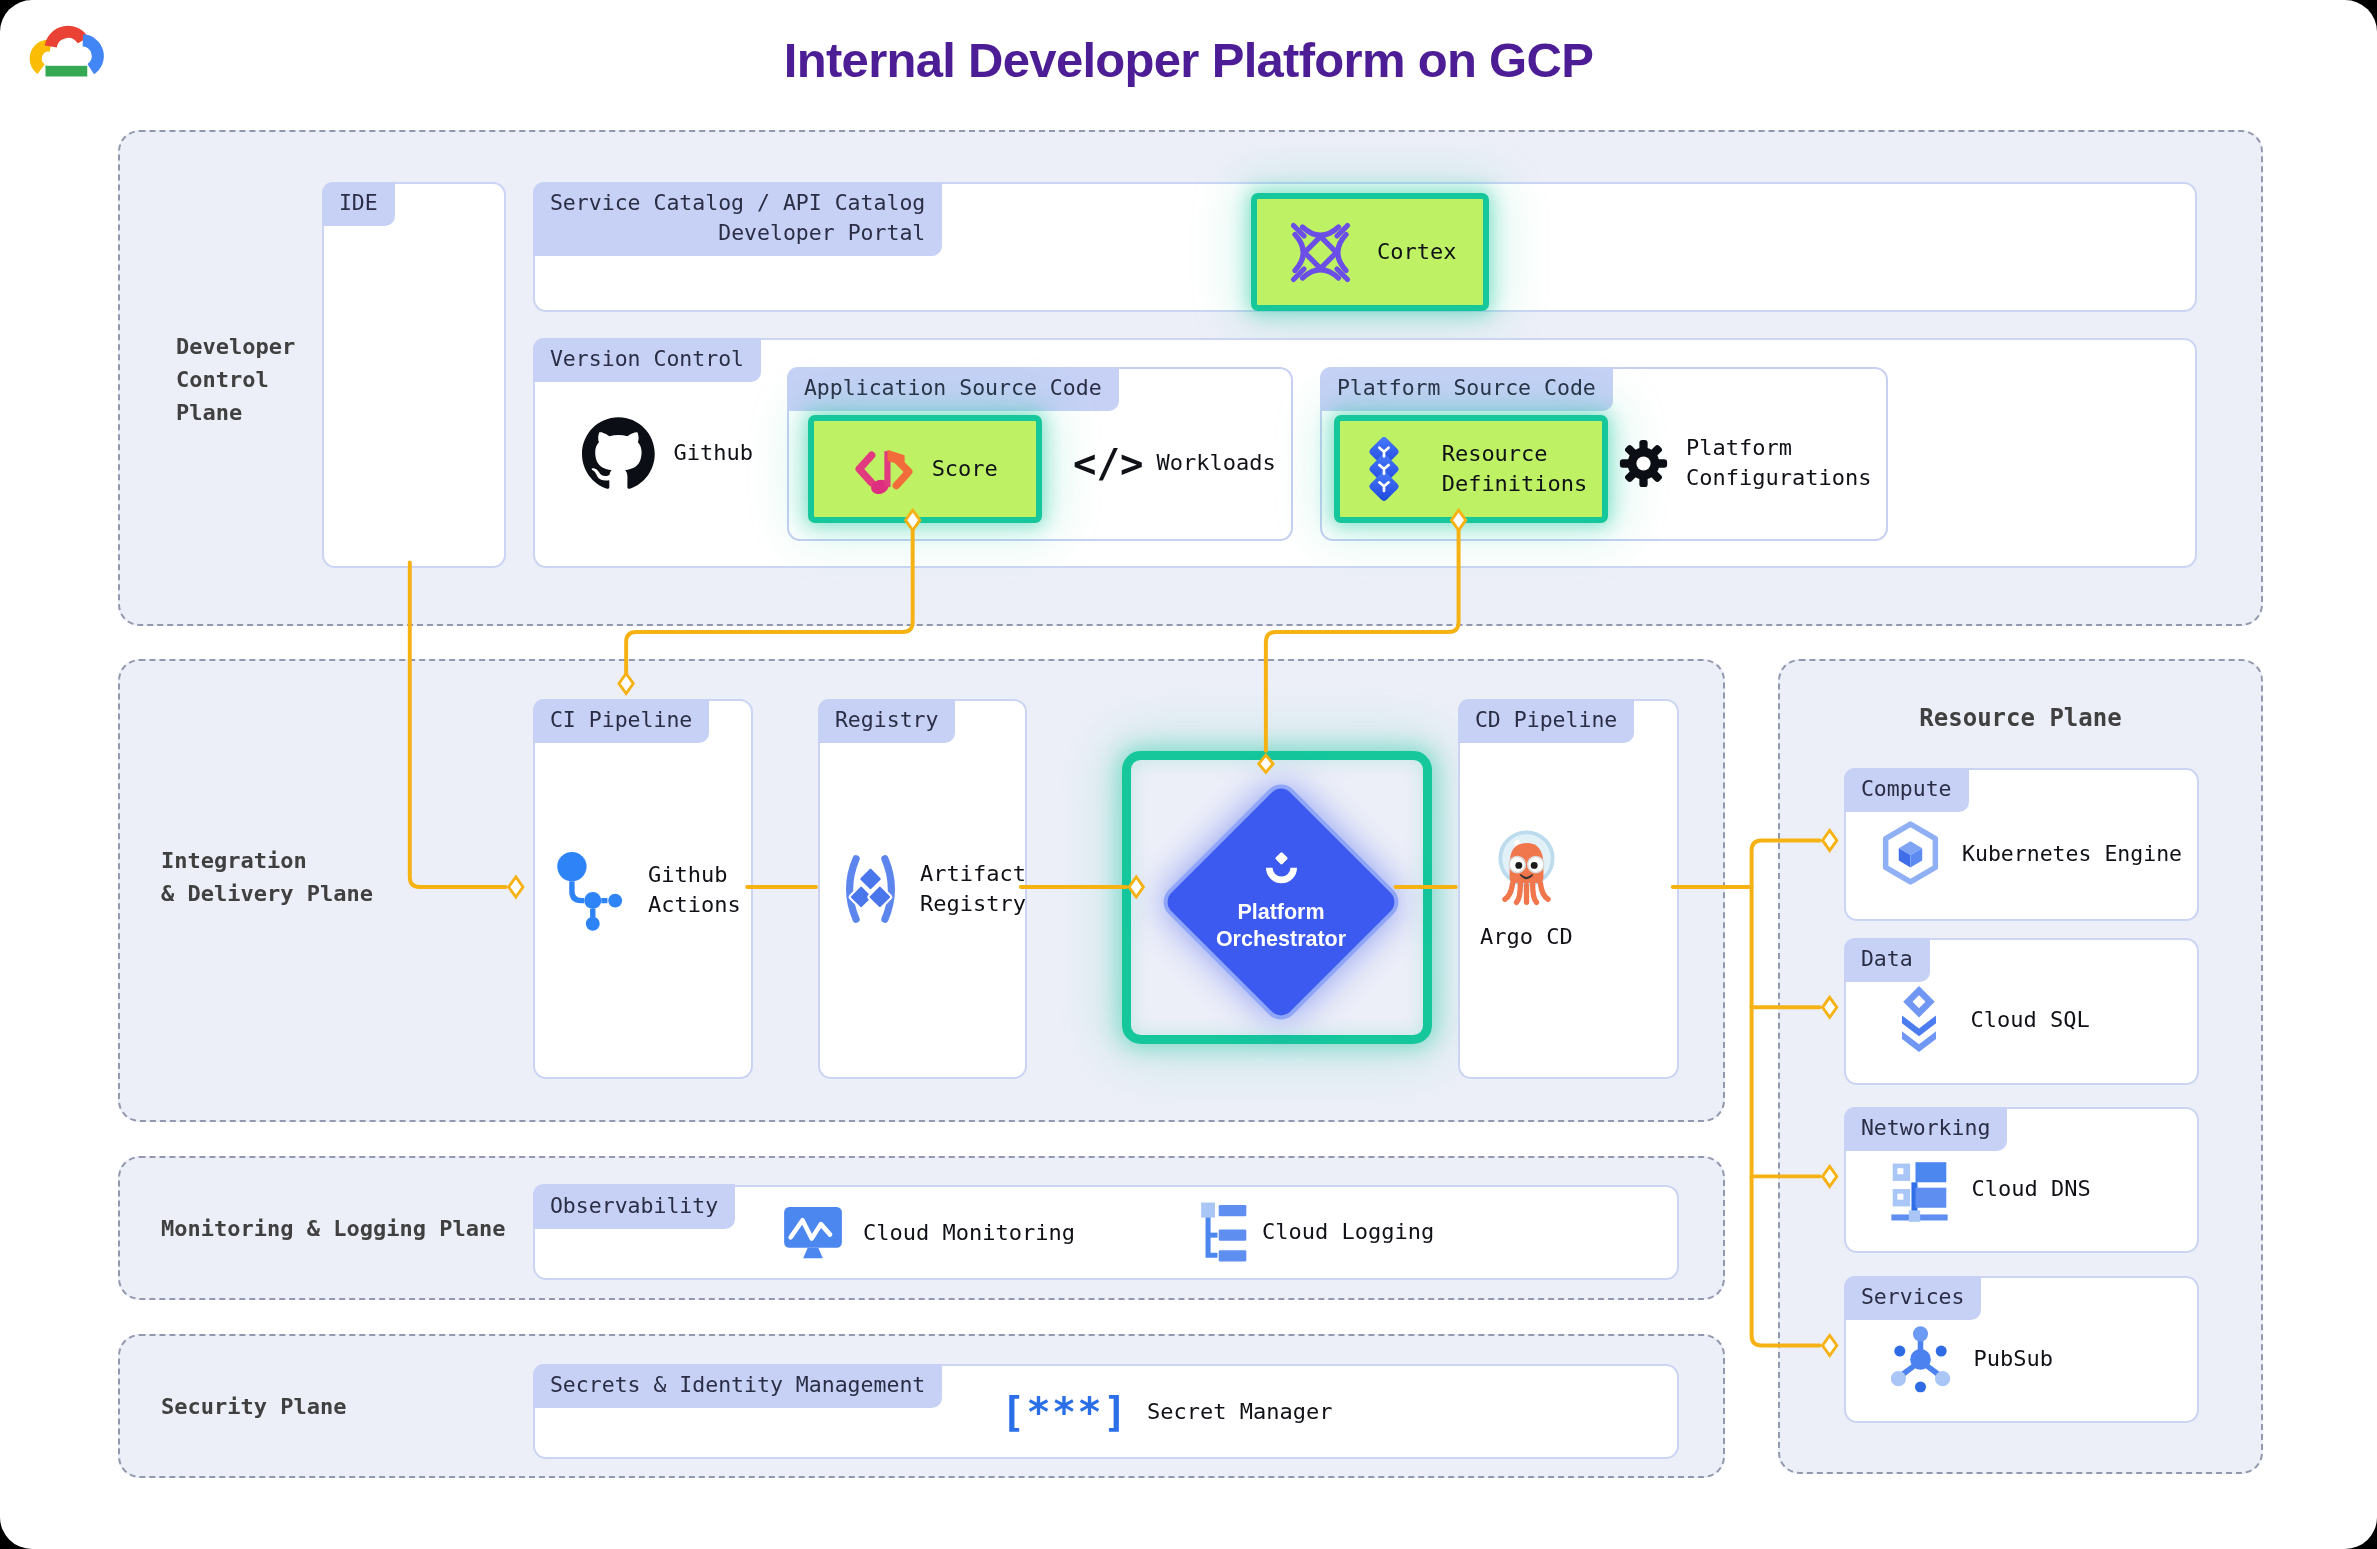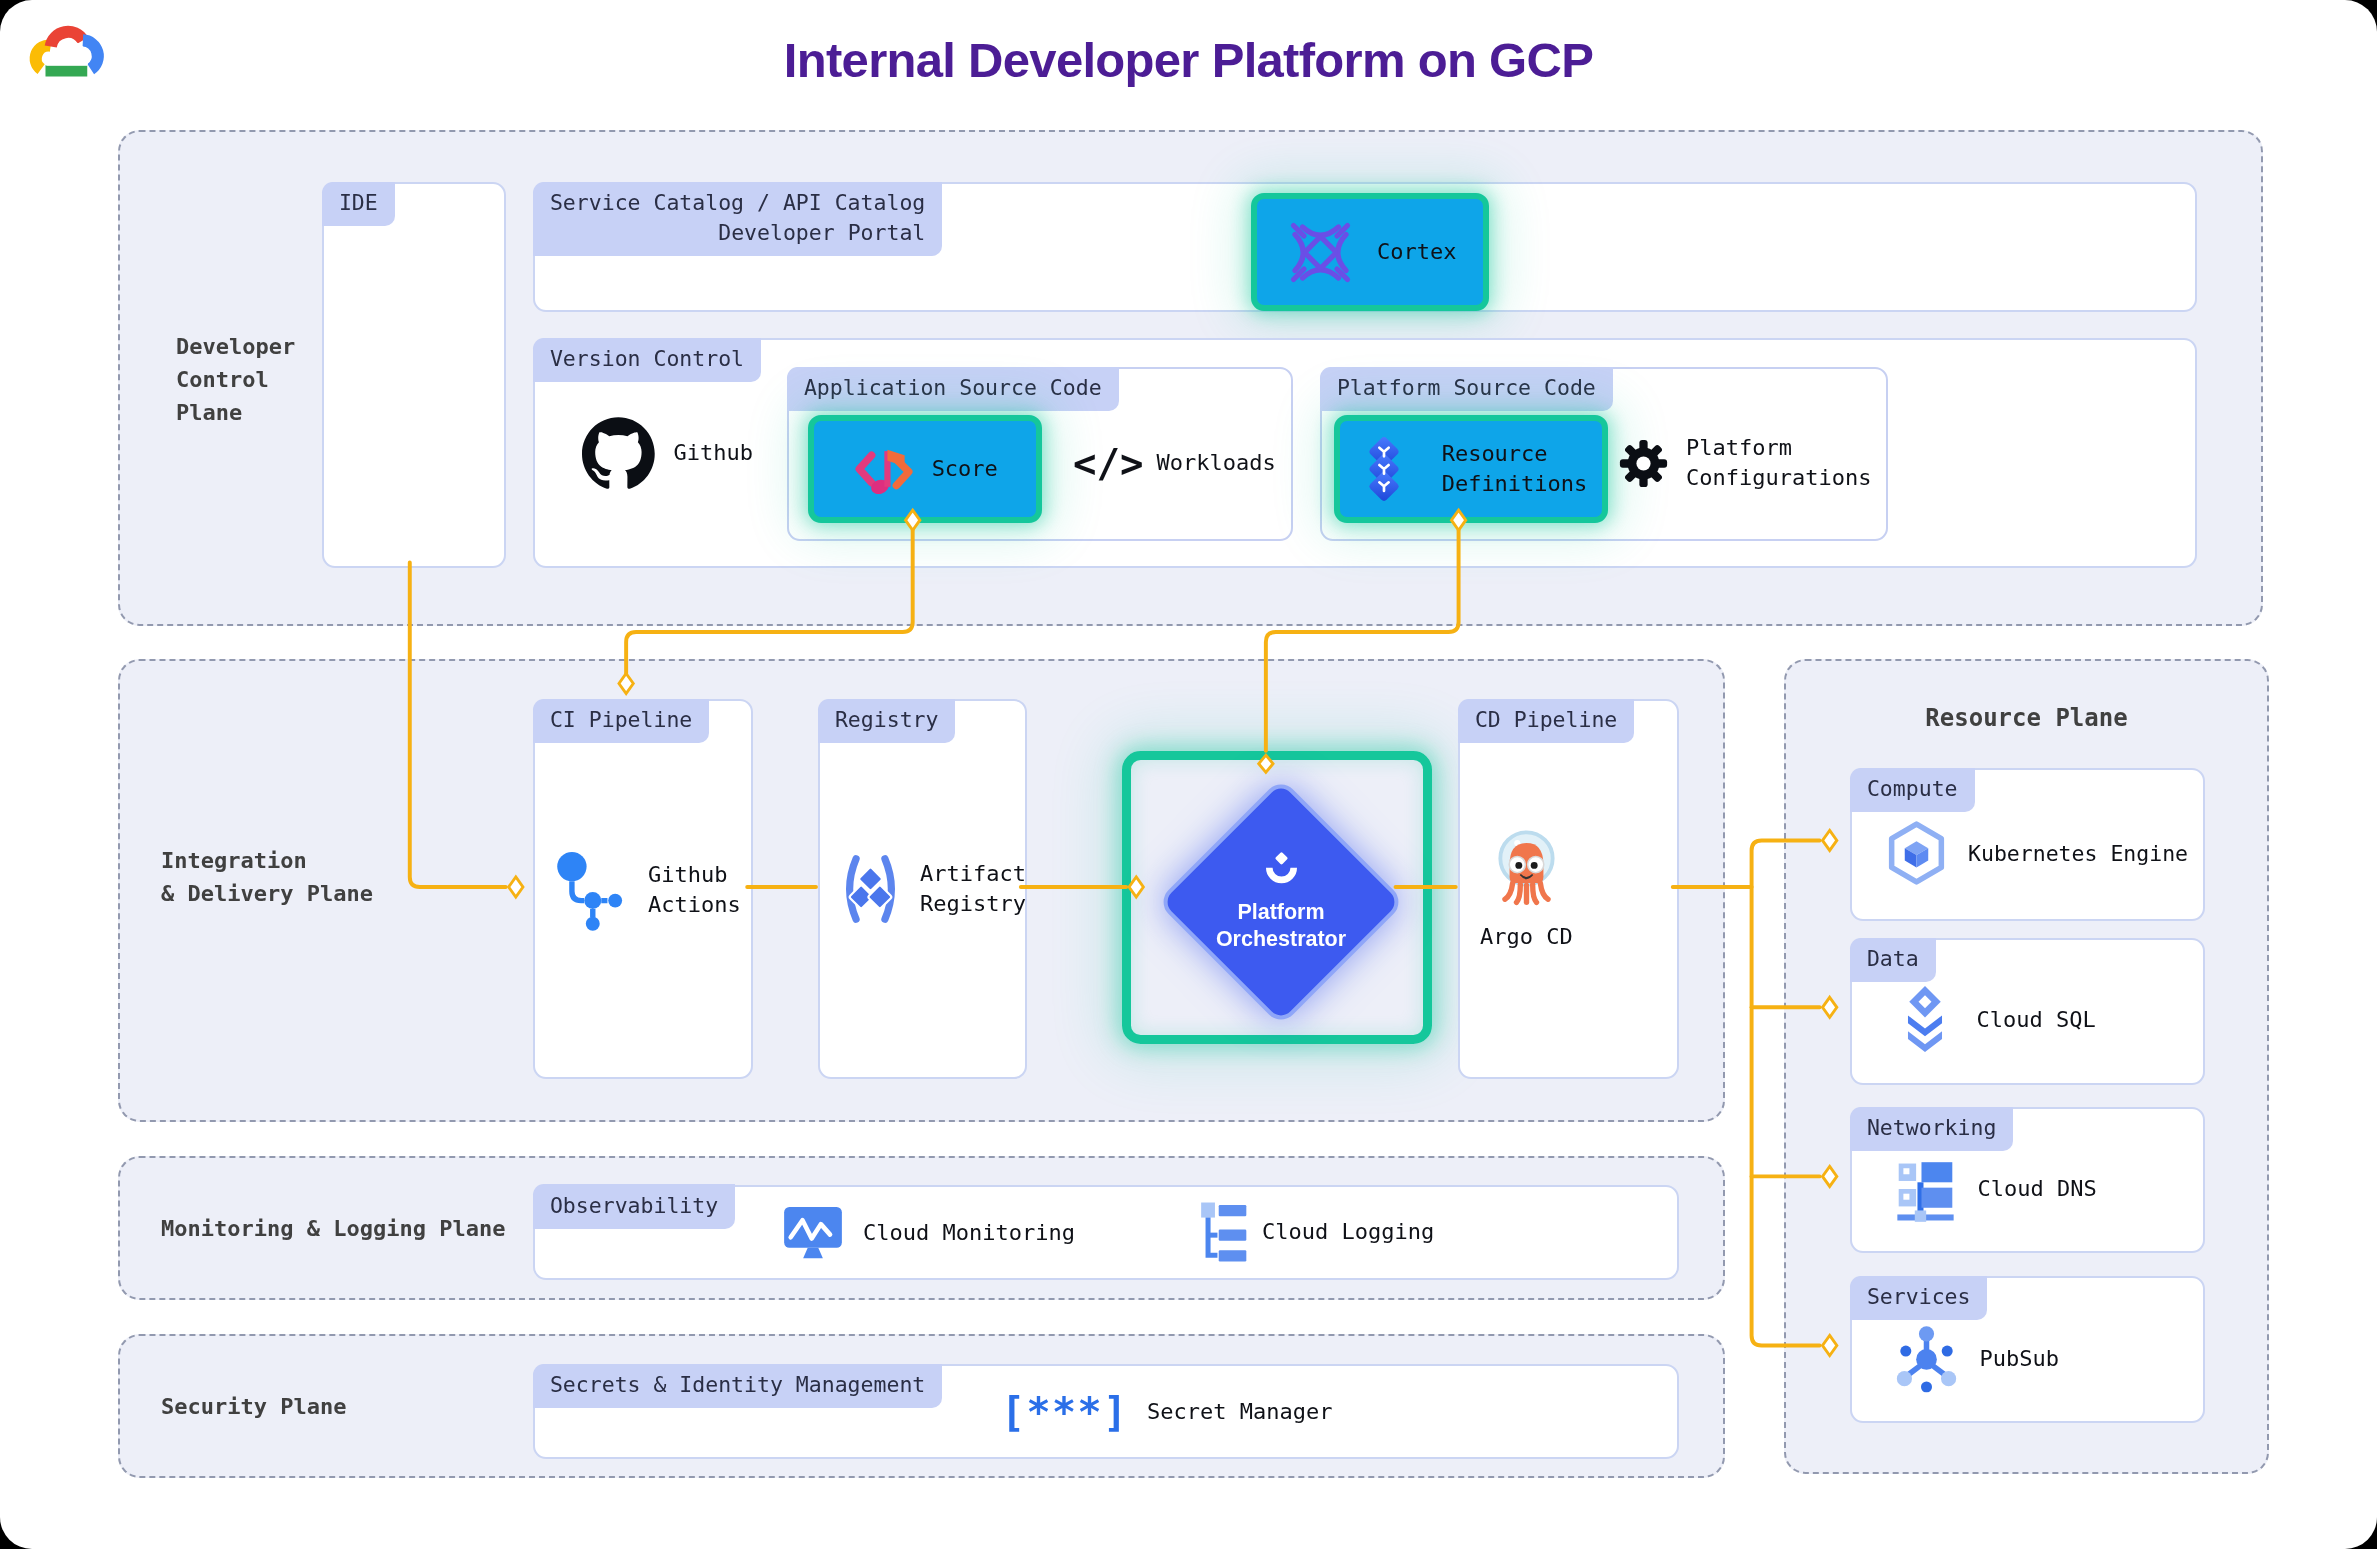--- a/index.html
+++ b/index.html
@@ -8,21 +8,21 @@
   .title{position:absolute;left:0;right:0;top:32px;text-align:center;
          font-family:"Liberation Sans",sans-serif;font-weight:700;font-size:49px;color:#4c1d95;letter-spacing:-0.7px;}
   .plane{position:absolute;background:#edeff8;border:2.1px dashed #9299af;border-radius:21.5px;}
   .plane-label{position:absolute;font-weight:700;font-size:22px;line-height:1.5;color:#404040;white-space:pre-line;}
   .wbox{position:absolute;background:#fff;border:2.1px solid #cbd5f3;border-radius:13px;}
   .chip{position:absolute;left:-2.1px;top:-2.1px;background:#c7d1f6;color:#2a2e45;font-size:21.5px;line-height:1.4;
         padding:6.4px 17px 8px;border-radius:10.7px 0 10px 0;white-space:pre-line;}
   .ml{white-space:pre-line;}
   .lbl{font-size:22px;line-height:1.35;color:#0f1117;}
   .row{position:absolute;display:flex;align-items:center;}
-  .badge{position:absolute;background:#0ea5e9;border:6.4px solid #15c79b;border-radius:13px;
+  .badge{position:absolute;background:#bef264;border:6.4px solid #15c79b;border-radius:7px;
          display:flex;align-items:center;justify-content:center;
          box-shadow:0 0 18.6px 2.9px rgba(21,199,155,.45),0 0 50px 13px rgba(21,199,155,.18);}
   .frame{position:absolute;border:9.3px solid #15c79b;border-radius:18.6px;
          box-shadow:0 0 21.5px 4.3px rgba(21,199,155,.40),0 0 57px 16px rgba(21,199,155,.16),inset 0 0 20px rgba(21,199,155,.20);}
   .diamond{position:absolute;left:50%;top:50%;width:168px;height:168px;margin:-84px 0 0 -84px;
            background:#3d5af0;border:4.3px solid #8fa6f8;border-radius:17px;transform:rotate(45deg);
            box-shadow:0 0 36px rgba(61,90,240,.55);}
   .diamond-inner{position:absolute;inset:0;transform:rotate(-45deg);display:flex;flex-direction:column;
                  align-items:center;justify-content:center;gap:8.6px;}
   .diamond-label{font-family:"Liberation Sans",sans-serif;font-weight:700;font-size:21.5px;line-height:1.25;
@@ -252,21 +252,21 @@
     <div class="plane-label" style="left:41px;top:50%;transform:translateY(-50%);">Security Plane</div>
     <div class="wbox" style="left:413px;top:28px;width:1142px;height:91px;">
       <div class="chip">Secrets &amp; Identity Management</div>
       <div class="row" style="left:466px;top:50%;transform:translateY(-50%);gap:18.6px;">
         <span class="glyph" style="font-size:40px;color:#2b6fe8;letter-spacing:1.4px;">[***]</span>
         <span class="lbl">Secret Manager</span>
       </div>
     </div>
   </section>
 
-  <section class="plane" style="left:1778px;top:659px;width:481px;height:811px;margin-left:6px;">
+  <section class="plane" style="left:1778px;top:659px;width:481px;height:811px;">
     <div class="plane-label" style="left:0;right:0;top:39px;text-align:center;font-size:24px;">Resource Plane</div>
 
     <div class="wbox" style="left:64px;top:107px;width:351px;height:149px;">
       <div class="chip">Compute</div>
       <div class="row" style="left:30px;top:56%;transform:translateY(-50%);gap:17px;">
         <svg width="69" height="69" viewBox="0 0 100 100">
           <polygon points="50,8 86,29 86,71 50,92 14,71 14,29" fill="none" stroke="#8fb0f4" stroke-width="8" stroke-linejoin="round"></polygon>
           <polygon points="50,33 67,43 50,53 33,43" fill="#7fa4f4"></polygon>
           <polygon points="33,43 50,53 50,71 33,61" fill="#3f6ee8"></polygon>
           <polygon points="67,43 50,53 50,71 67,61" fill="#5e8bf2"></polygon>

